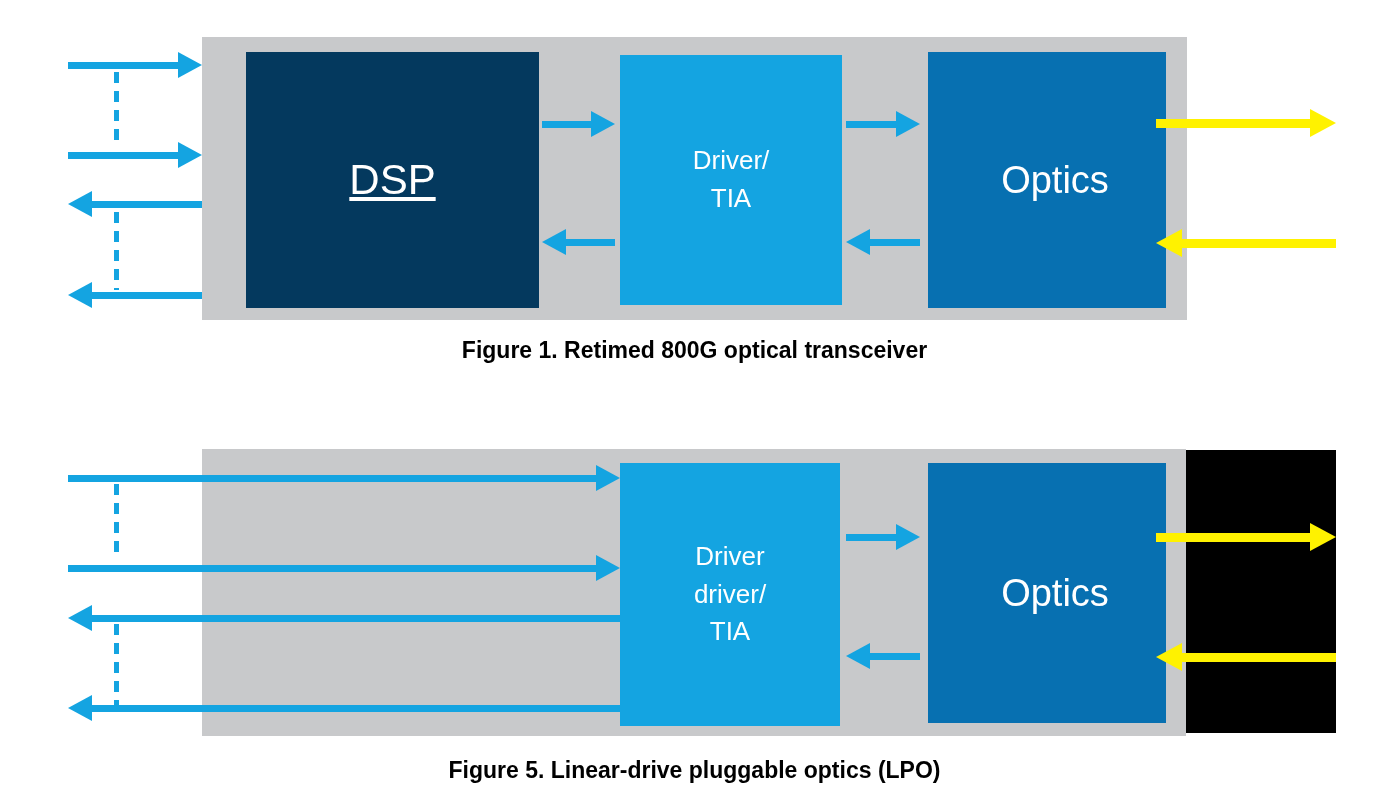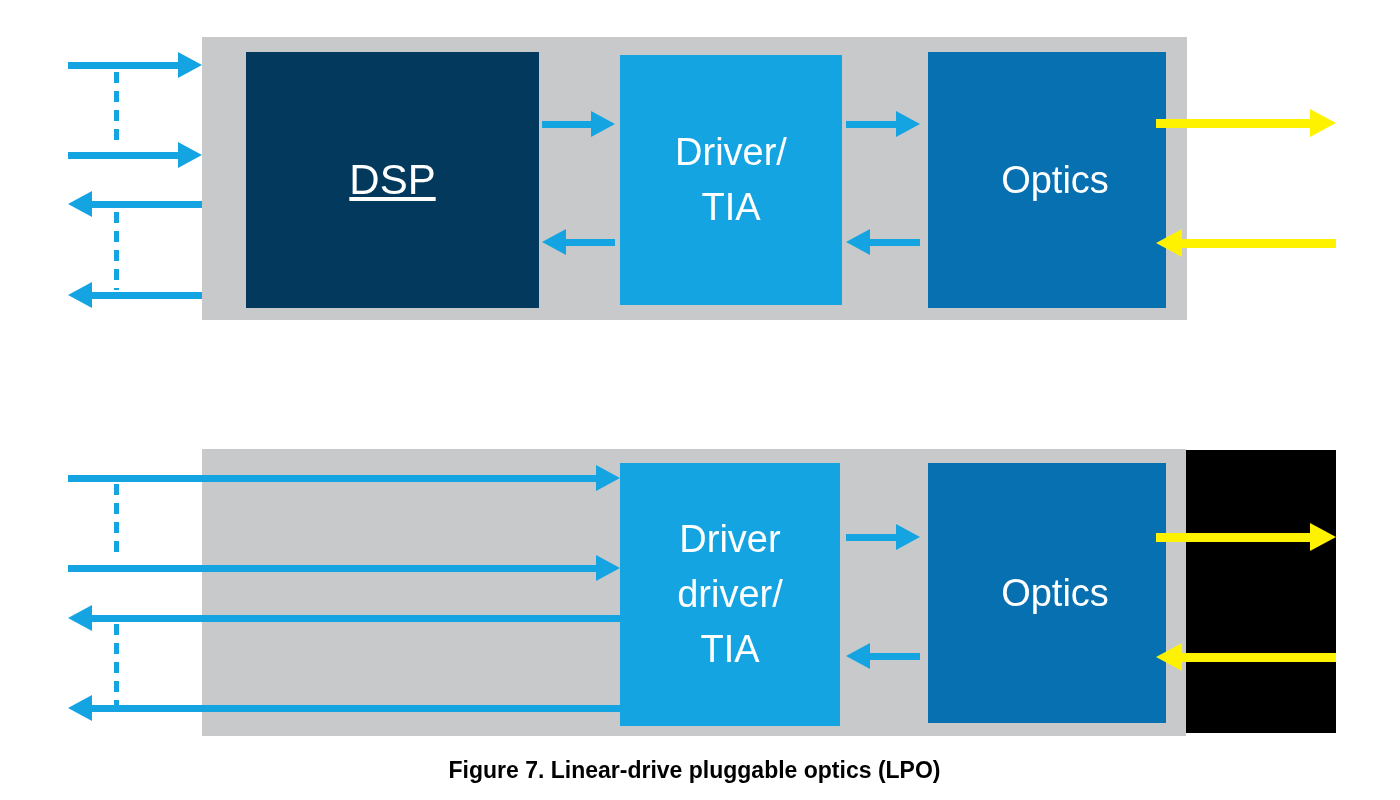--- a/index.html
+++ b/index.html
@@ -10,21 +10,21 @@
   }
   .fig{position:absolute;left:0;top:0;width:1400px;height:800px;}
   .panel{position:absolute;background:var(--gray,#C8C9CB);}
   .blackblock{position:absolute;background:var(--black,#000);}
   .box{
     position:absolute;display:flex;align-items:center;justify-content:center;
     color:var(--text_on_box,#fff);text-align:center;white-space:pre-line;
     font-family:"Liberation Sans", sans-serif;font-weight:400;
   }
   .box.navy{background:var(--navy,#04395E);font-size:42px;}
-  .box.cyan{background:var(--cyan,#14A4E1);font-size:38px;line-height:1.45;justify-content:center;}
+  .box.cyan{background:var(--cyan,#14A4E1);font-size:26px;line-height:1.45;justify-content:center;}
   .box.blue{background:var(--blue,#0770B1);font-size:38px;padding-left:16px;}
   .arrow{position:absolute;display:flex;align-items:center;height:26px;}
   .arrow .shaft{flex:1;height:7px;background:var(--ac);}
   .arrow .head{width:0;height:0;border-top:13px solid transparent;border-bottom:13px solid transparent;}
   .arrow.right .head{border-left:24px solid var(--ac);}
   .arrow.left  .head{border-right:24px solid var(--ac);}
   .arrow.cyanc{--ac:var(--cyan,#14A4E1);}
   .arrow.yellowc{--ac:var(--yellow,#FFF200);height:28px;}
   .arrow.yellowc .shaft{height:9px;}
   .arrow.yellowc .head{border-top-width:14px;border-bottom-width:14px;}
@@ -98,20 +98,21 @@
 
   <div class="arrow right yellowc" style="left:1156px;top:109px;width:180px;">
     <span class="shaft"></span>
     <span class="head"></span>
   </div>
   <div class="arrow left yellowc" style="left:1156px;top:229px;width:180px;">
     <span class="head"></span>
     <span class="shaft"></span>
   </div>
 
+  <div class="caption" style="top:336px;">Figure 1. Retimed 800G optical transceiver</div>
 </div>
 
 <div class="fig">
 
   <div class="panel" style="left:202px;top:449px;width:984px;height:287px;"></div>
 
   <div class="blackblock" style="left:1186px;top:450px;width:150px;height:283px;"></div>
 
   <div class="box cyan" style="left:620px;top:463px;width:220px;height:263px;">
     <span>Driver
@@ -153,14 +154,14 @@
 
   <div class="arrow right yellowc" style="left:1156px;top:523px;width:180px;">
     <span class="shaft"></span>
     <span class="head"></span>
   </div>
   <div class="arrow left yellowc" style="left:1156px;top:643px;width:180px;">
     <span class="head"></span>
     <span class="shaft"></span>
   </div>
 
-  <div class="caption" style="top:756px;">Figure 7. Linear-drive pluggable optics (LPO)</div>
+  <div class="caption" style="top:756px;">Figure 5. Linear-drive pluggable optics (LPO)</div>
 </div>
 
 </body></html>

